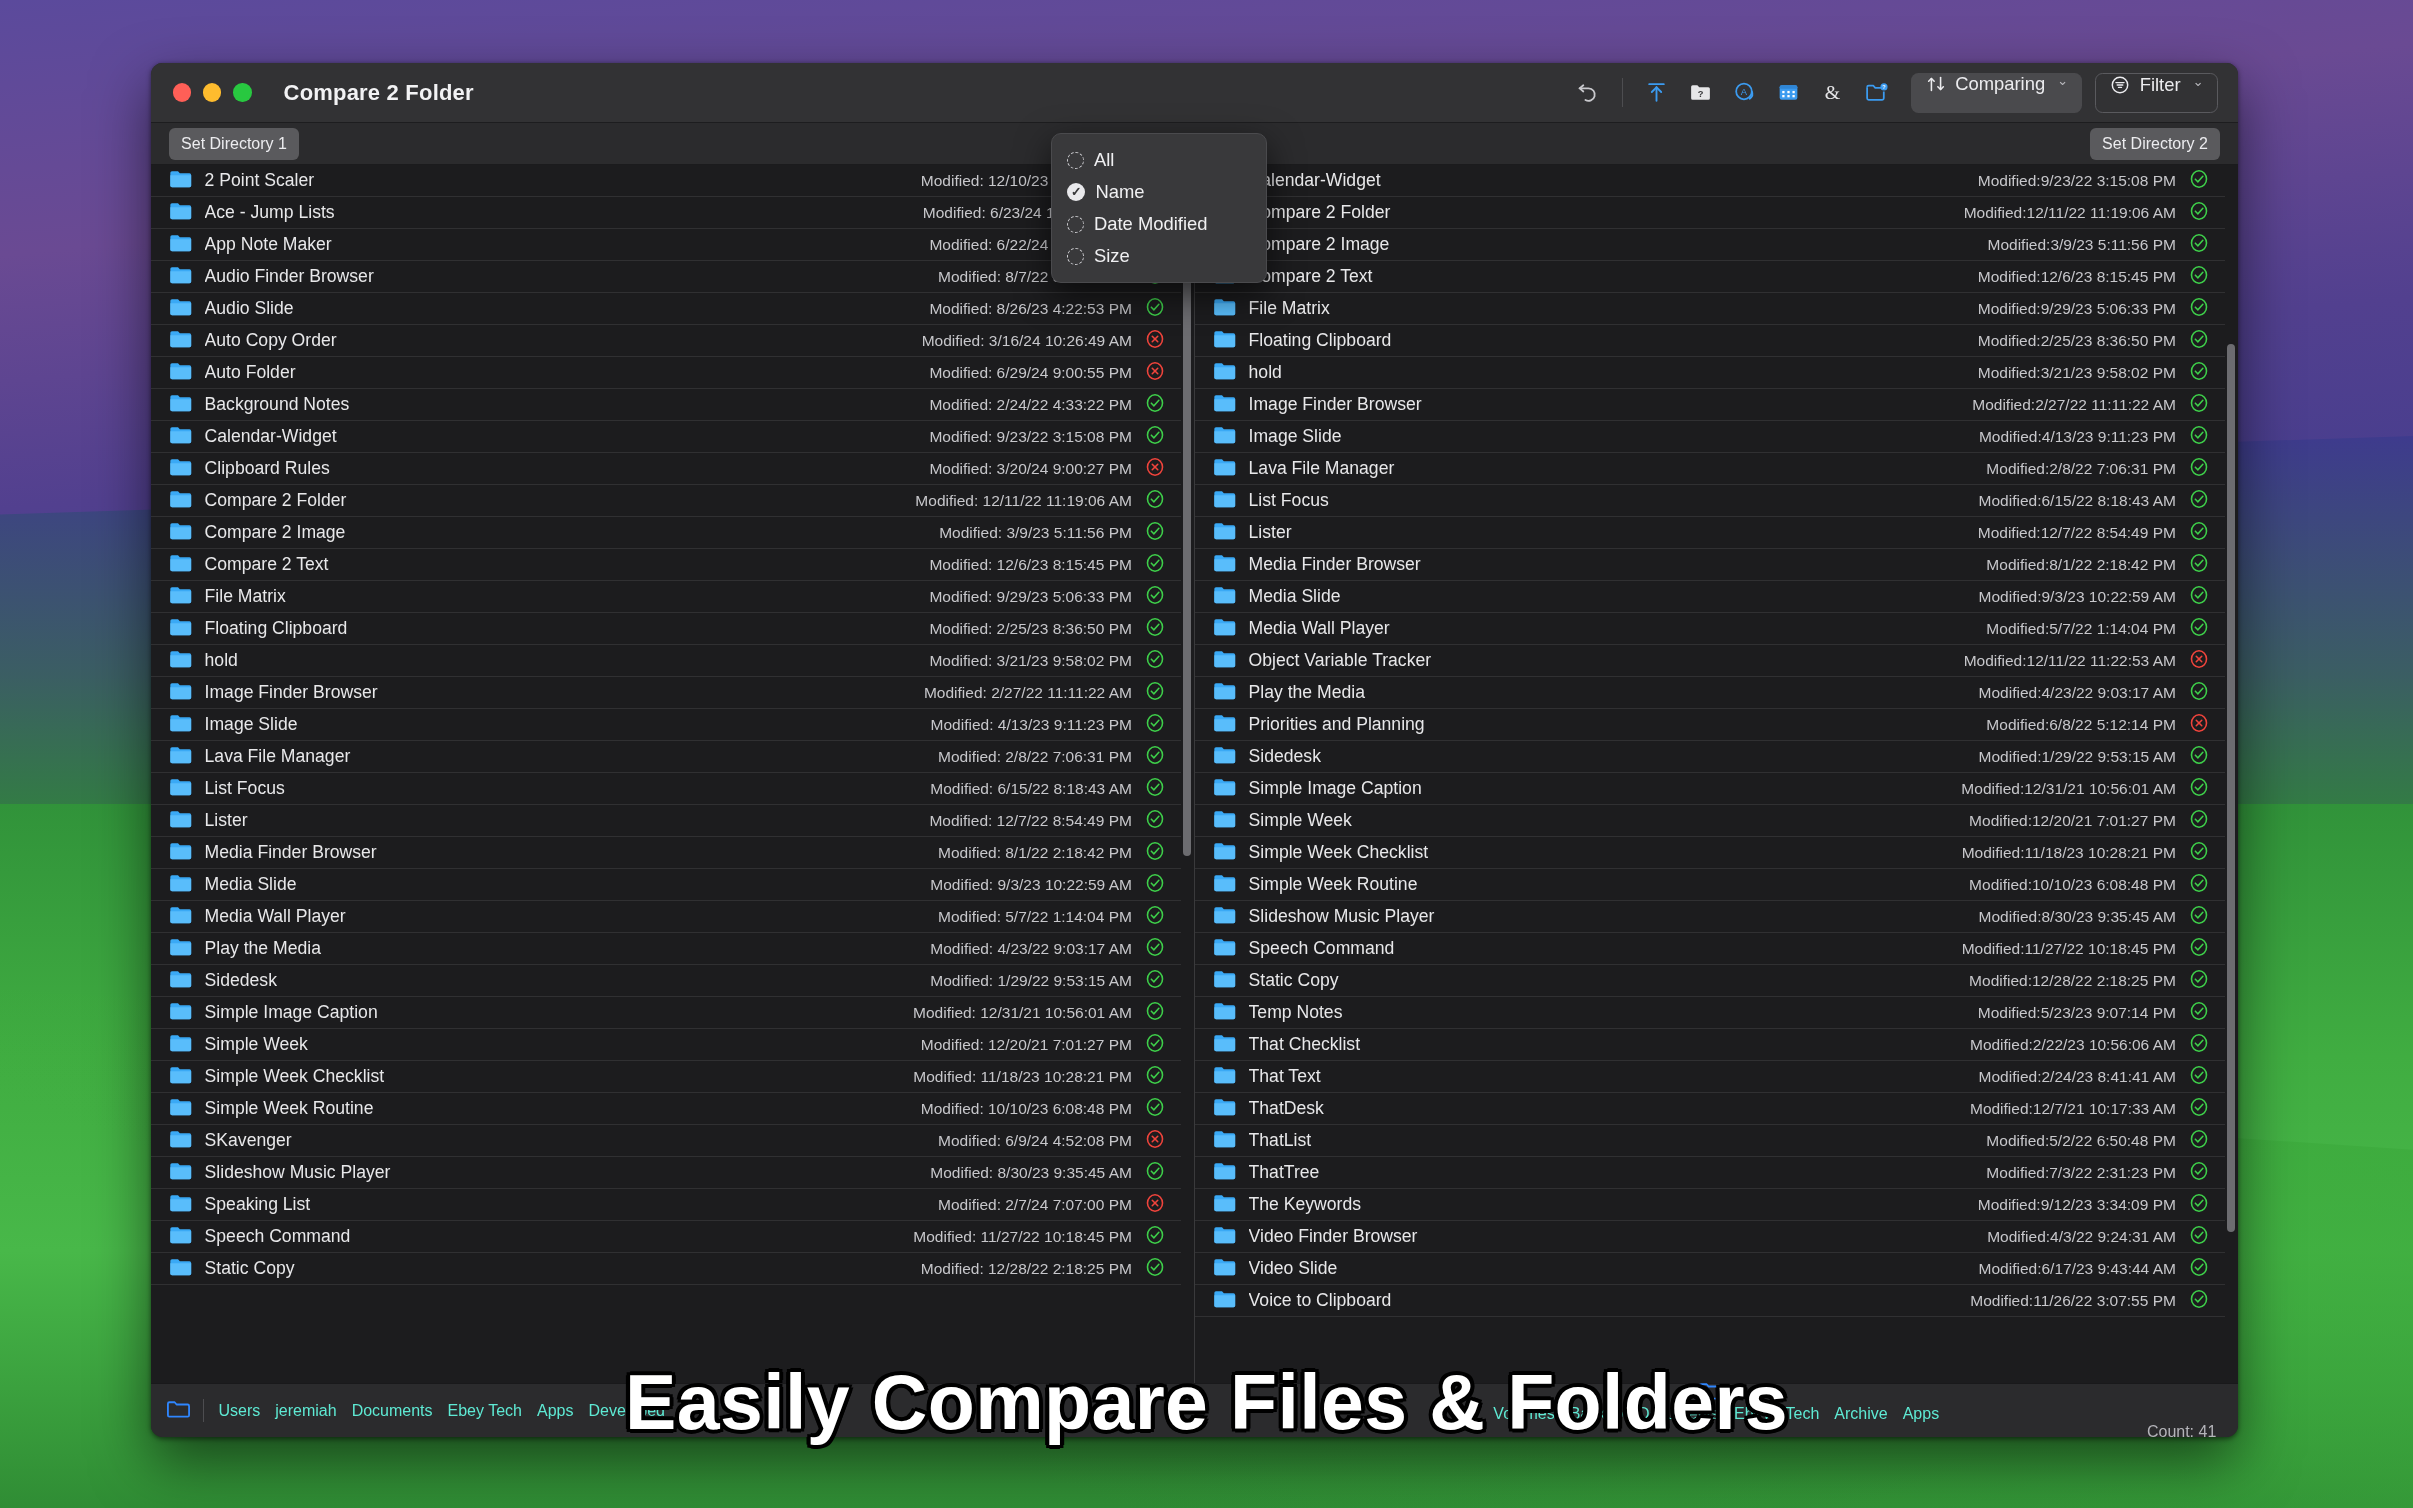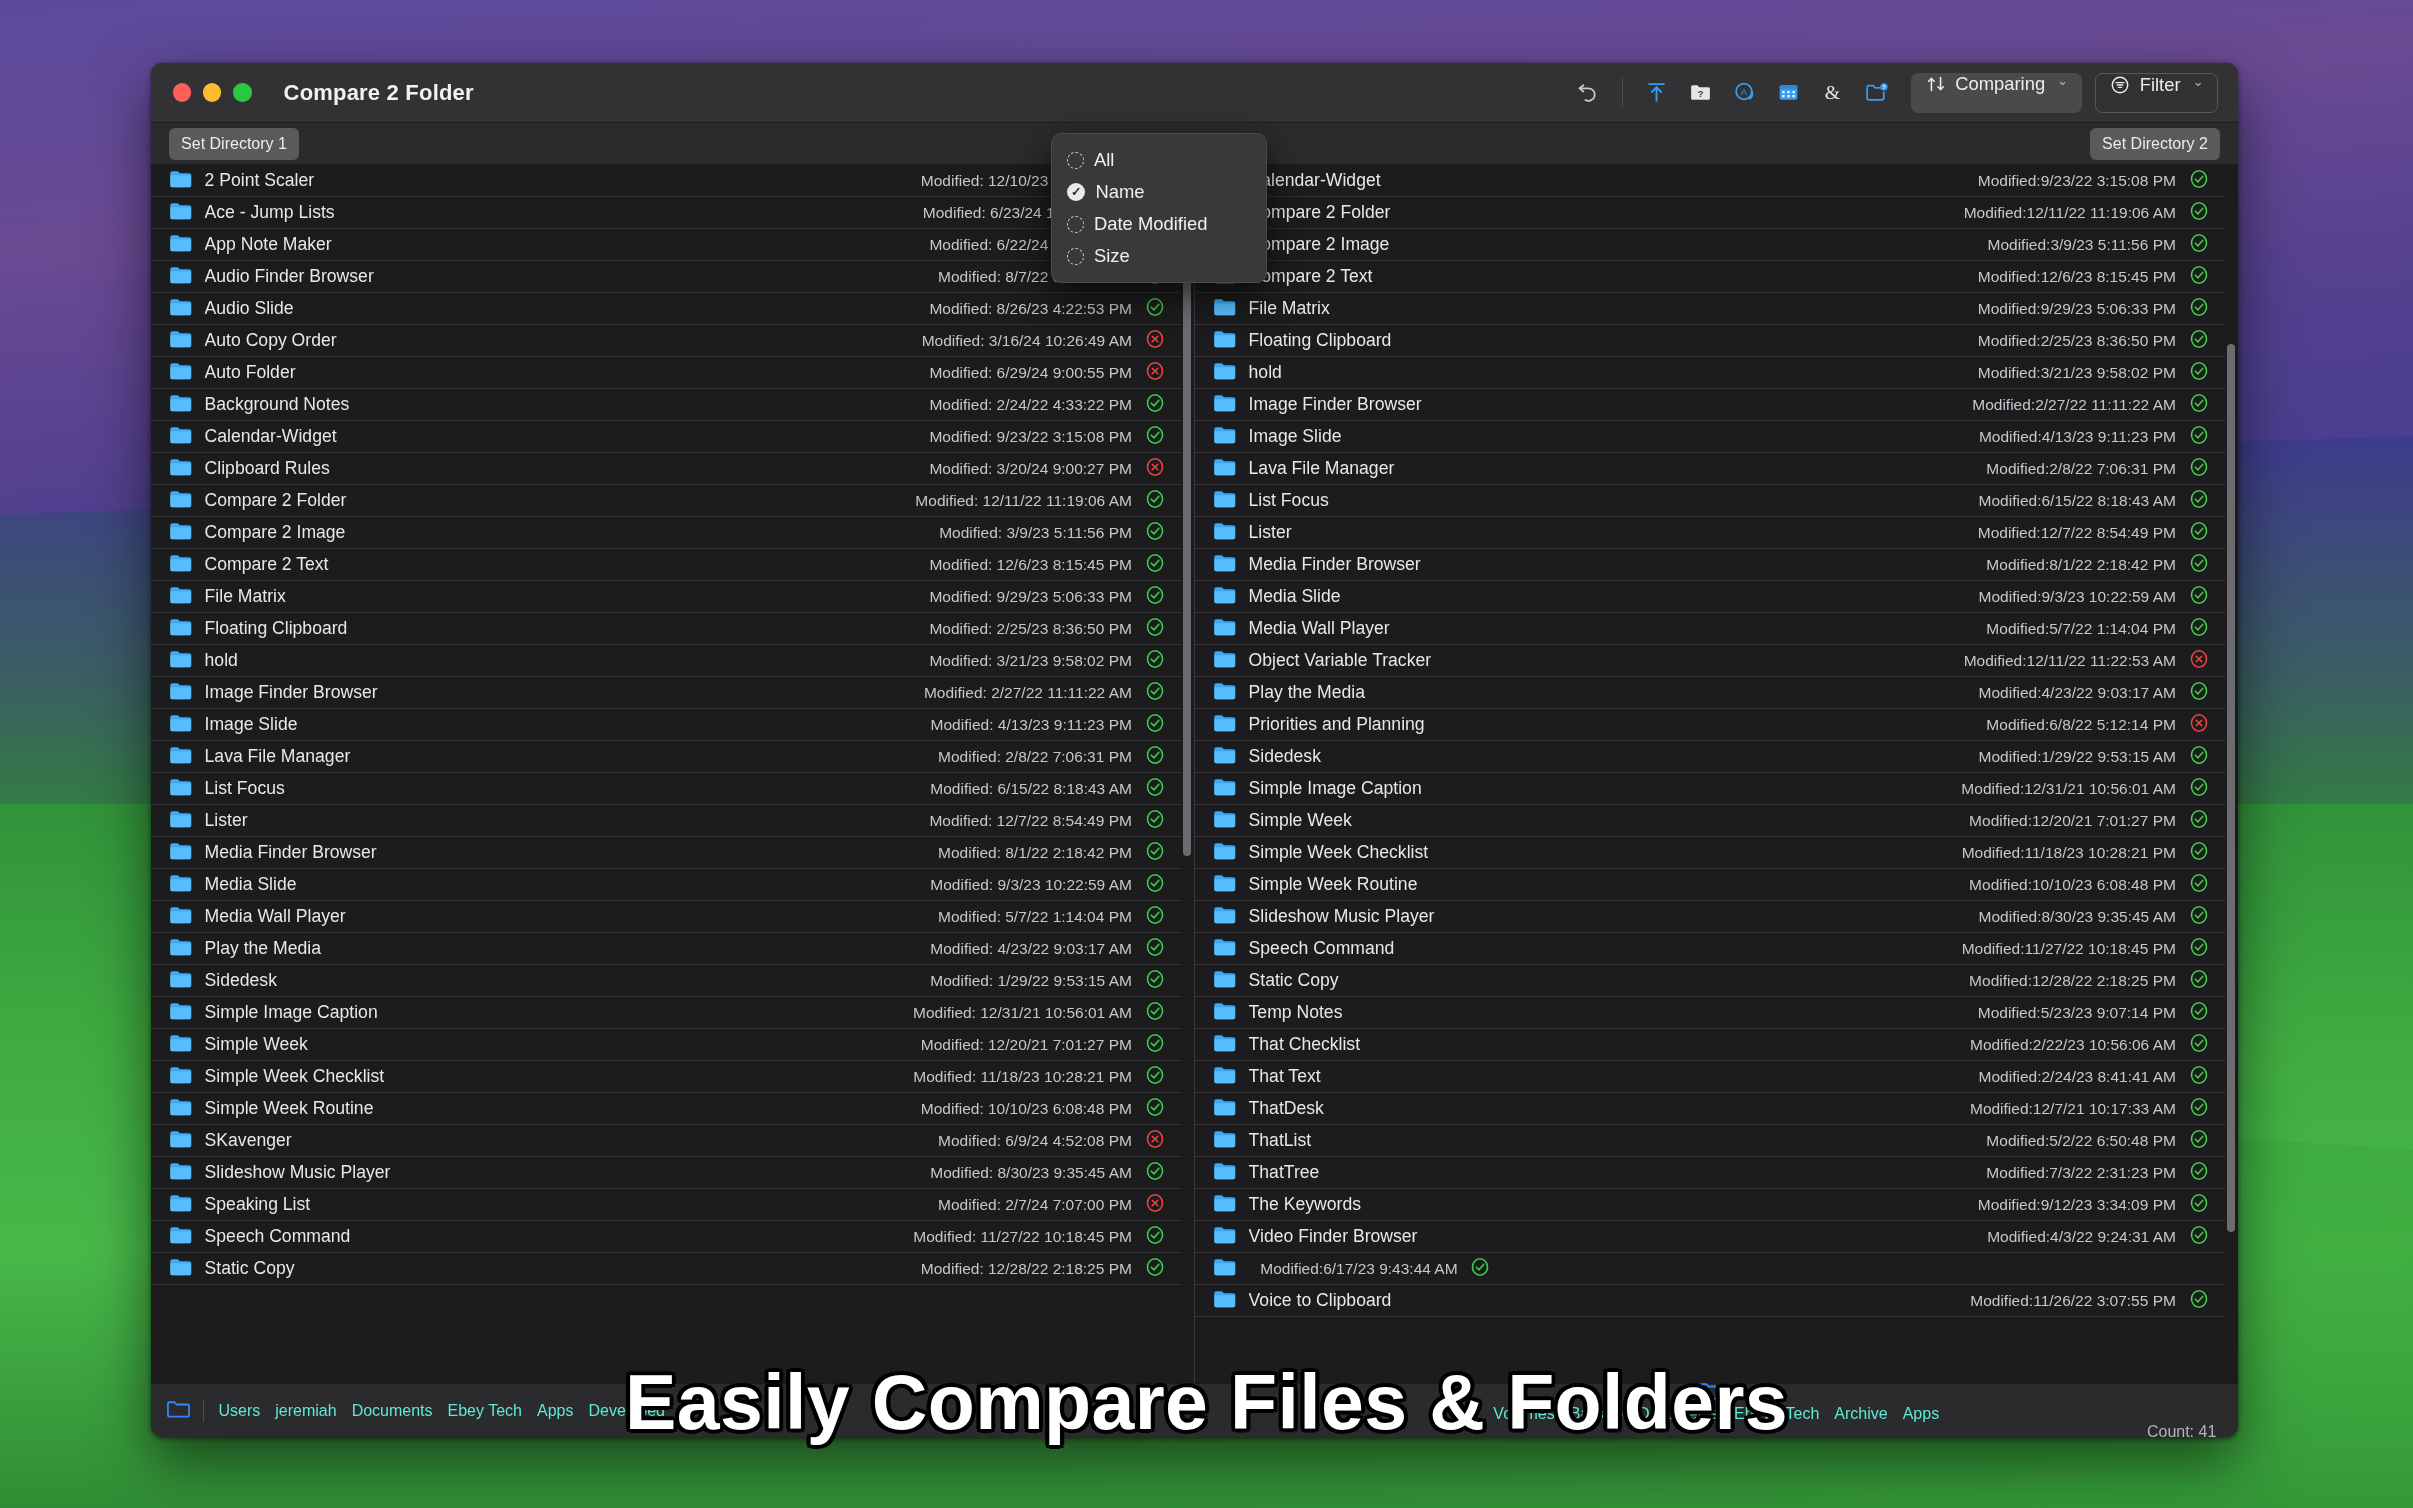--- a/index.html
+++ b/index.html
@@ -1096,20 +1096,21 @@
             <span class="status"><svg width="22" height="22" viewBox="0 0 24 24" fill="none" stroke="#3ecf4a" stroke-width="1.7" stroke-linecap="round">
                 <ellipse cx="12" cy="12" rx="8.2" ry="9"></ellipse>
                 <path d="M8 12.2 L10.8 15 L16.2 9"></path>
               </svg></span>
           </div>
           <div class="row">
             <span class="folder-ico"><svg width="23.5" height="20" viewBox="0 0 28 24">
                 <path d="M1.5 4.6A2 2 0 0 1 3.5 2.6h7.2l2.2 2.6h11.6a2 2 0 0 1 2 2v12.6a2 2 0 0 1-2 2H3.5a2 2 0 0 1-2-2z" fill="#3aa9f5"></path>
                 <path d="M1.5 7.4h25v12.4a2 2 0 0 1-2 2H3.5a2 2 0 0 1-2-2z" fill="#59bdfb"></path>
               </svg></span>
+            <span class="name">Video Slide</span>
             <span class="mod">Modified:6/17/23 9:43:44 AM</span>
             <span class="status"><svg width="22" height="22" viewBox="0 0 24 24" fill="none" stroke="#3ecf4a" stroke-width="1.7" stroke-linecap="round">
                 <ellipse cx="12" cy="12" rx="8.2" ry="9"></ellipse>
                 <path d="M8 12.2 L10.8 15 L16.2 9"></path>
               </svg></span>
           </div>
           <div class="row">
             <span class="folder-ico"><svg width="23.5" height="20" viewBox="0 0 28 24">
                 <path d="M1.5 4.6A2 2 0 0 1 3.5 2.6h7.2l2.2 2.6h11.6a2 2 0 0 1 2 2v12.6a2 2 0 0 1-2 2H3.5a2 2 0 0 1-2-2z" fill="#3aa9f5"></path>
                 <path d="M1.5 7.4h25v12.4a2 2 0 0 1-2 2H3.5a2 2 0 0 1-2-2z" fill="#59bdfb"></path>

